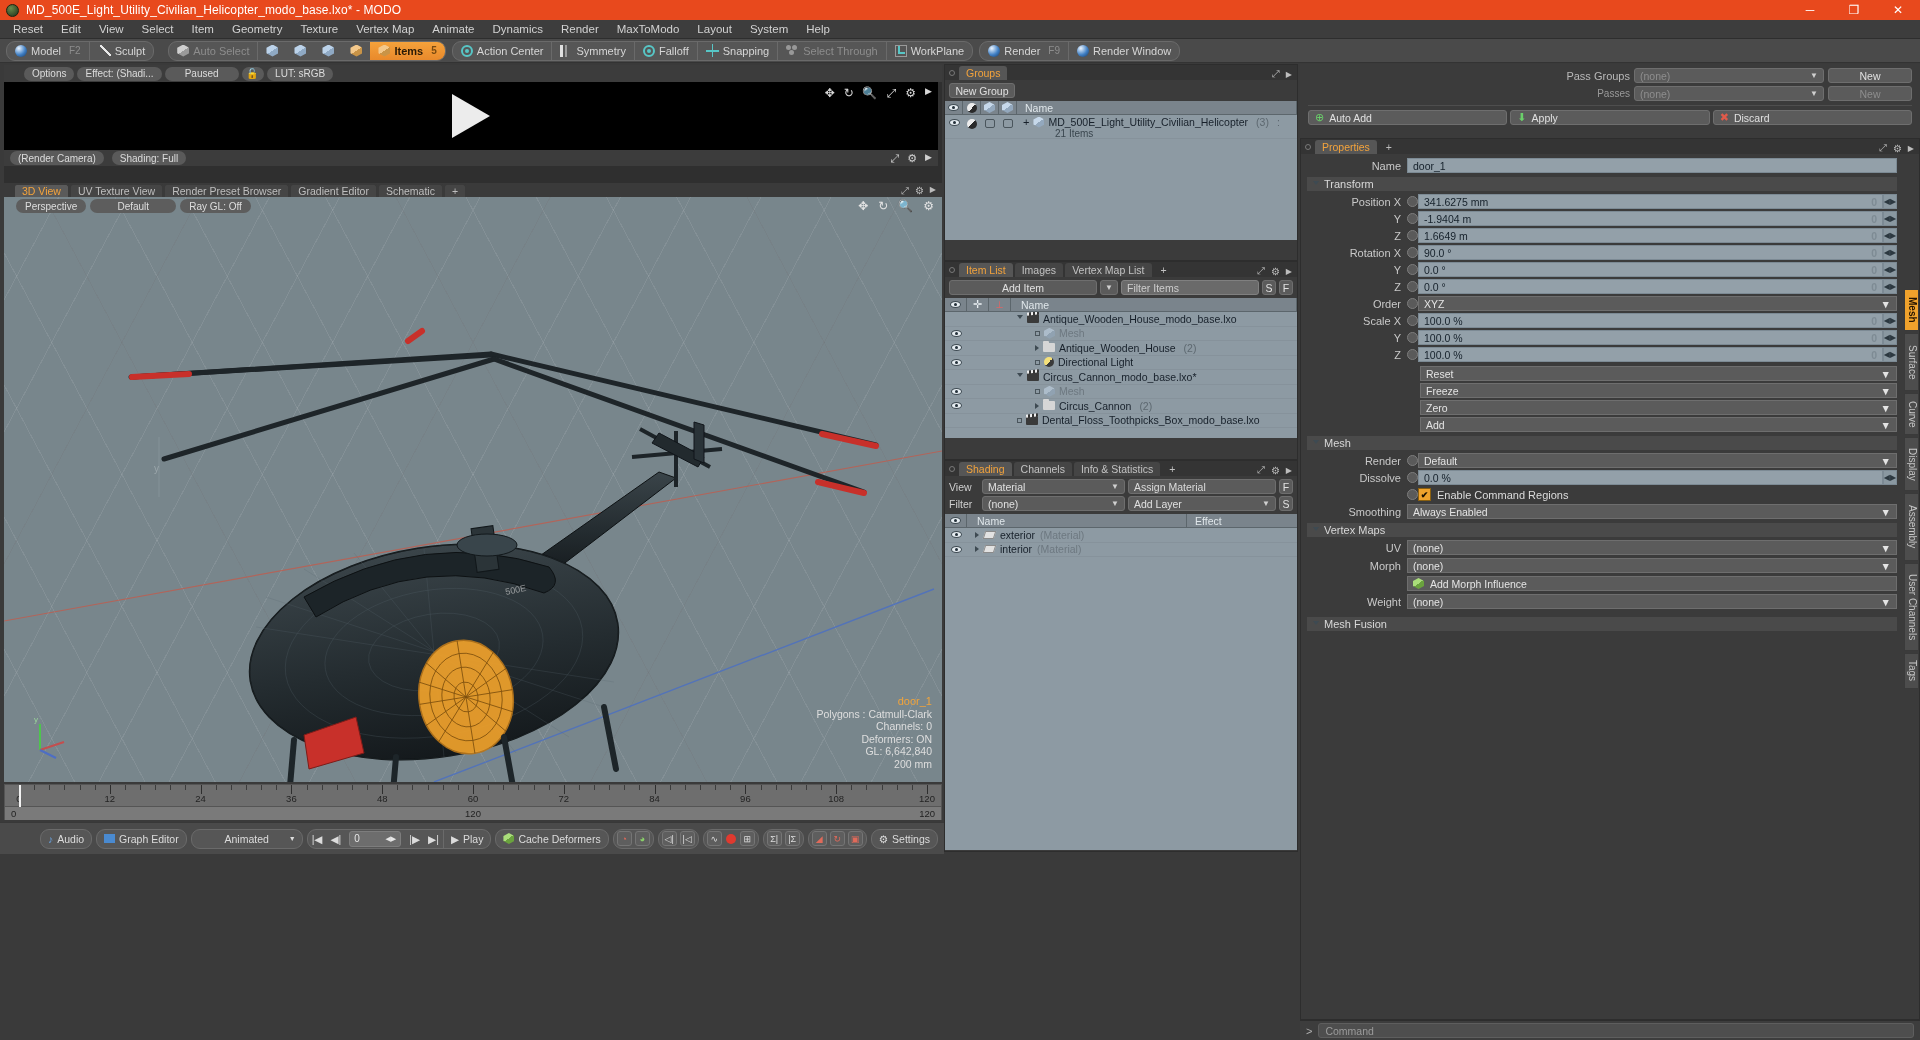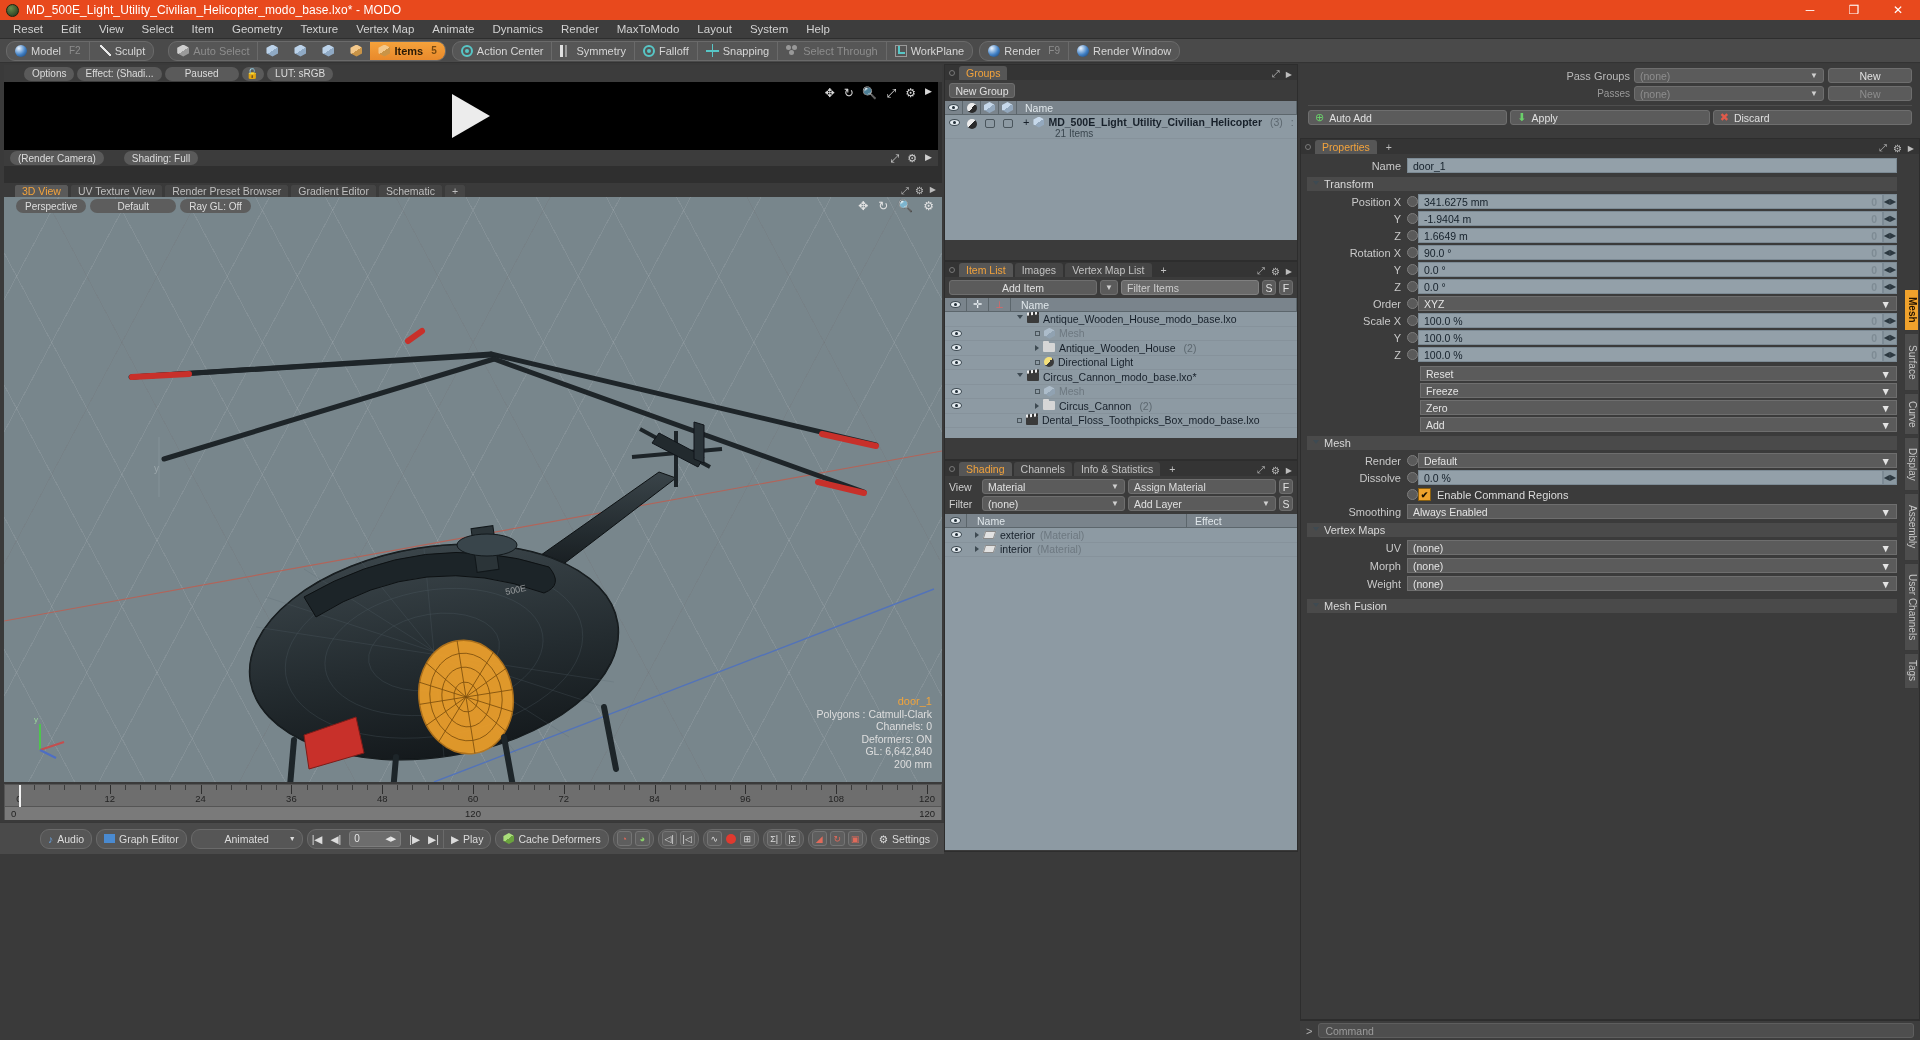--- a/index.html
+++ b/index.html
@@ -89,21 +89,21 @@
 
   
   .prevpanel{position:absolute;left:4px;top:65px;width:938px;height:118px;background:#2f2f2f;}
   .prevbar{height:17px;display:flex;align-items:center;gap:3px;padding-left:20px;background:#3c3c3c;}
   .pill{background:#5a5a5a;border-radius:8px;height:14px;display:flex;align-items:center;padding:0 8px;font-size:10px;color:#dcdcdc;}
   .prevblack{position:absolute;left:4px;top:82px;width:934px;height:68px;background:#000;}
   .playtri{
     position:absolute;left:50%;top:50%;transform:translate(-50%,-50%);
     width:0;height:0;border-left:38px solid #ececec;border-top:22px solid transparent;border-bottom:22px solid transparent;
   }
-  .prevbar2{position:absolute;left:4px;top:150px;width:934px;height:16px;background:#3c3c3c;display:flex;align-items:center;gap:20px;padding-left:6px;}
+  .prevbar2{position:absolute;left:4px;top:150px;width:934px;height:16px;background:#3c3c3c;display:flex;align-items:center;gap:8px;padding-left:6px;}
   .prevbar2 .right{margin-left:auto;display:flex;gap:8px;padding-right:6px;color:#cfcfcf;}
 
   
   .vtabs{position:absolute;left:4px;top:183px;width:938px;height:14px;background:#3a3a3a;display:flex;align-items:flex-end;padding-left:10px;}
   .vtab{height:13px;line-height:13px;padding:0 7px;font-size:10.5px;color:#bfbfbf;background:#454545;border:1px solid #3a3a3a;border-bottom:none;border-radius:3px 3px 0 0;margin-right:1px;}
   .vtab.active{color:#f3a33c;background:#5a5a5a;}
   .vtabs .rt{margin-left:auto;display:flex;gap:6px;padding-right:6px;color:#bdbdbd;font-size:10px;}
 
   
   .viewport{position:absolute;left:4px;top:197px;width:938px;height:585px;background:#78868c;overflow:hidden;}
@@ -698,21 +698,21 @@
         <div class="eyecol" style="padding-top:3px;">
             <span style="width:10px;height:9px;border:1px solid #4a555c;border-radius:2px;display:inline-block;"></span>
           </div>
         <div class="eyecol" style="padding-top:3px;">
             <span style="width:10px;height:9px;border:1px solid #4a555c;border-radius:2px;display:inline-block;"></span>
           </div>
         <div style="flex:1;padding-left:6px;">
           <div style="display:flex;align-items:center;gap:4px;">
             <span style="font-size:11px;">+</span>
             <span class="mcube"></span>
-            <span style="font-weight:bold;">MD_500E_Light_Utility_Civilian_Helicopter</span>
+            <span style="font-weight:normal;">MD_500E_Light_Utility_Civilian_Helicopter</span>
             <span class="cnt">(3)</span>
             <span class="cnt">:</span>
           </div>
           <div style="padding-left:32px;font-size:10px;color:#3a464e;">21 Items</div>
         </div>
       </div>
     </div>
   </div>
 
   <div class="panel" style="left:944px;top:261px;width:354px;height:199px;">
@@ -1174,20 +1174,27 @@
         </div>
       </div>
       <div class="prow" style="margin-top:3px;">
         <div class="plabel" style="width:100px;">Morph</div>
         <div class="pval gray" style="flex:1;justify-content:space-between;">
           <span>(none)</span>
           <span class="car">▼</span>
         </div>
       </div>
       <div class="prow" style="margin-top:3px;">
+        <div class="plabel" style="width:100px;"></div>
+        <div class="pval gray" style="flex:1;gap:6px;">
+          <span class="grncube"></span>
+          <span>Add Morph Influence</span>
+        </div>
+      </div>
+      <div class="prow" style="margin-top:3px;">
         <div class="plabel" style="width:100px;">Weight</div>
         <div class="pval gray" style="flex:1;justify-content:space-between;">
           <span>(none)</span>
           <span class="car">▼</span>
         </div>
       </div>
 
       <div class="sectionhdr" style="margin-top:8px;">
         <span class="tri d"></span>
         <span>Mesh Fusion</span>

